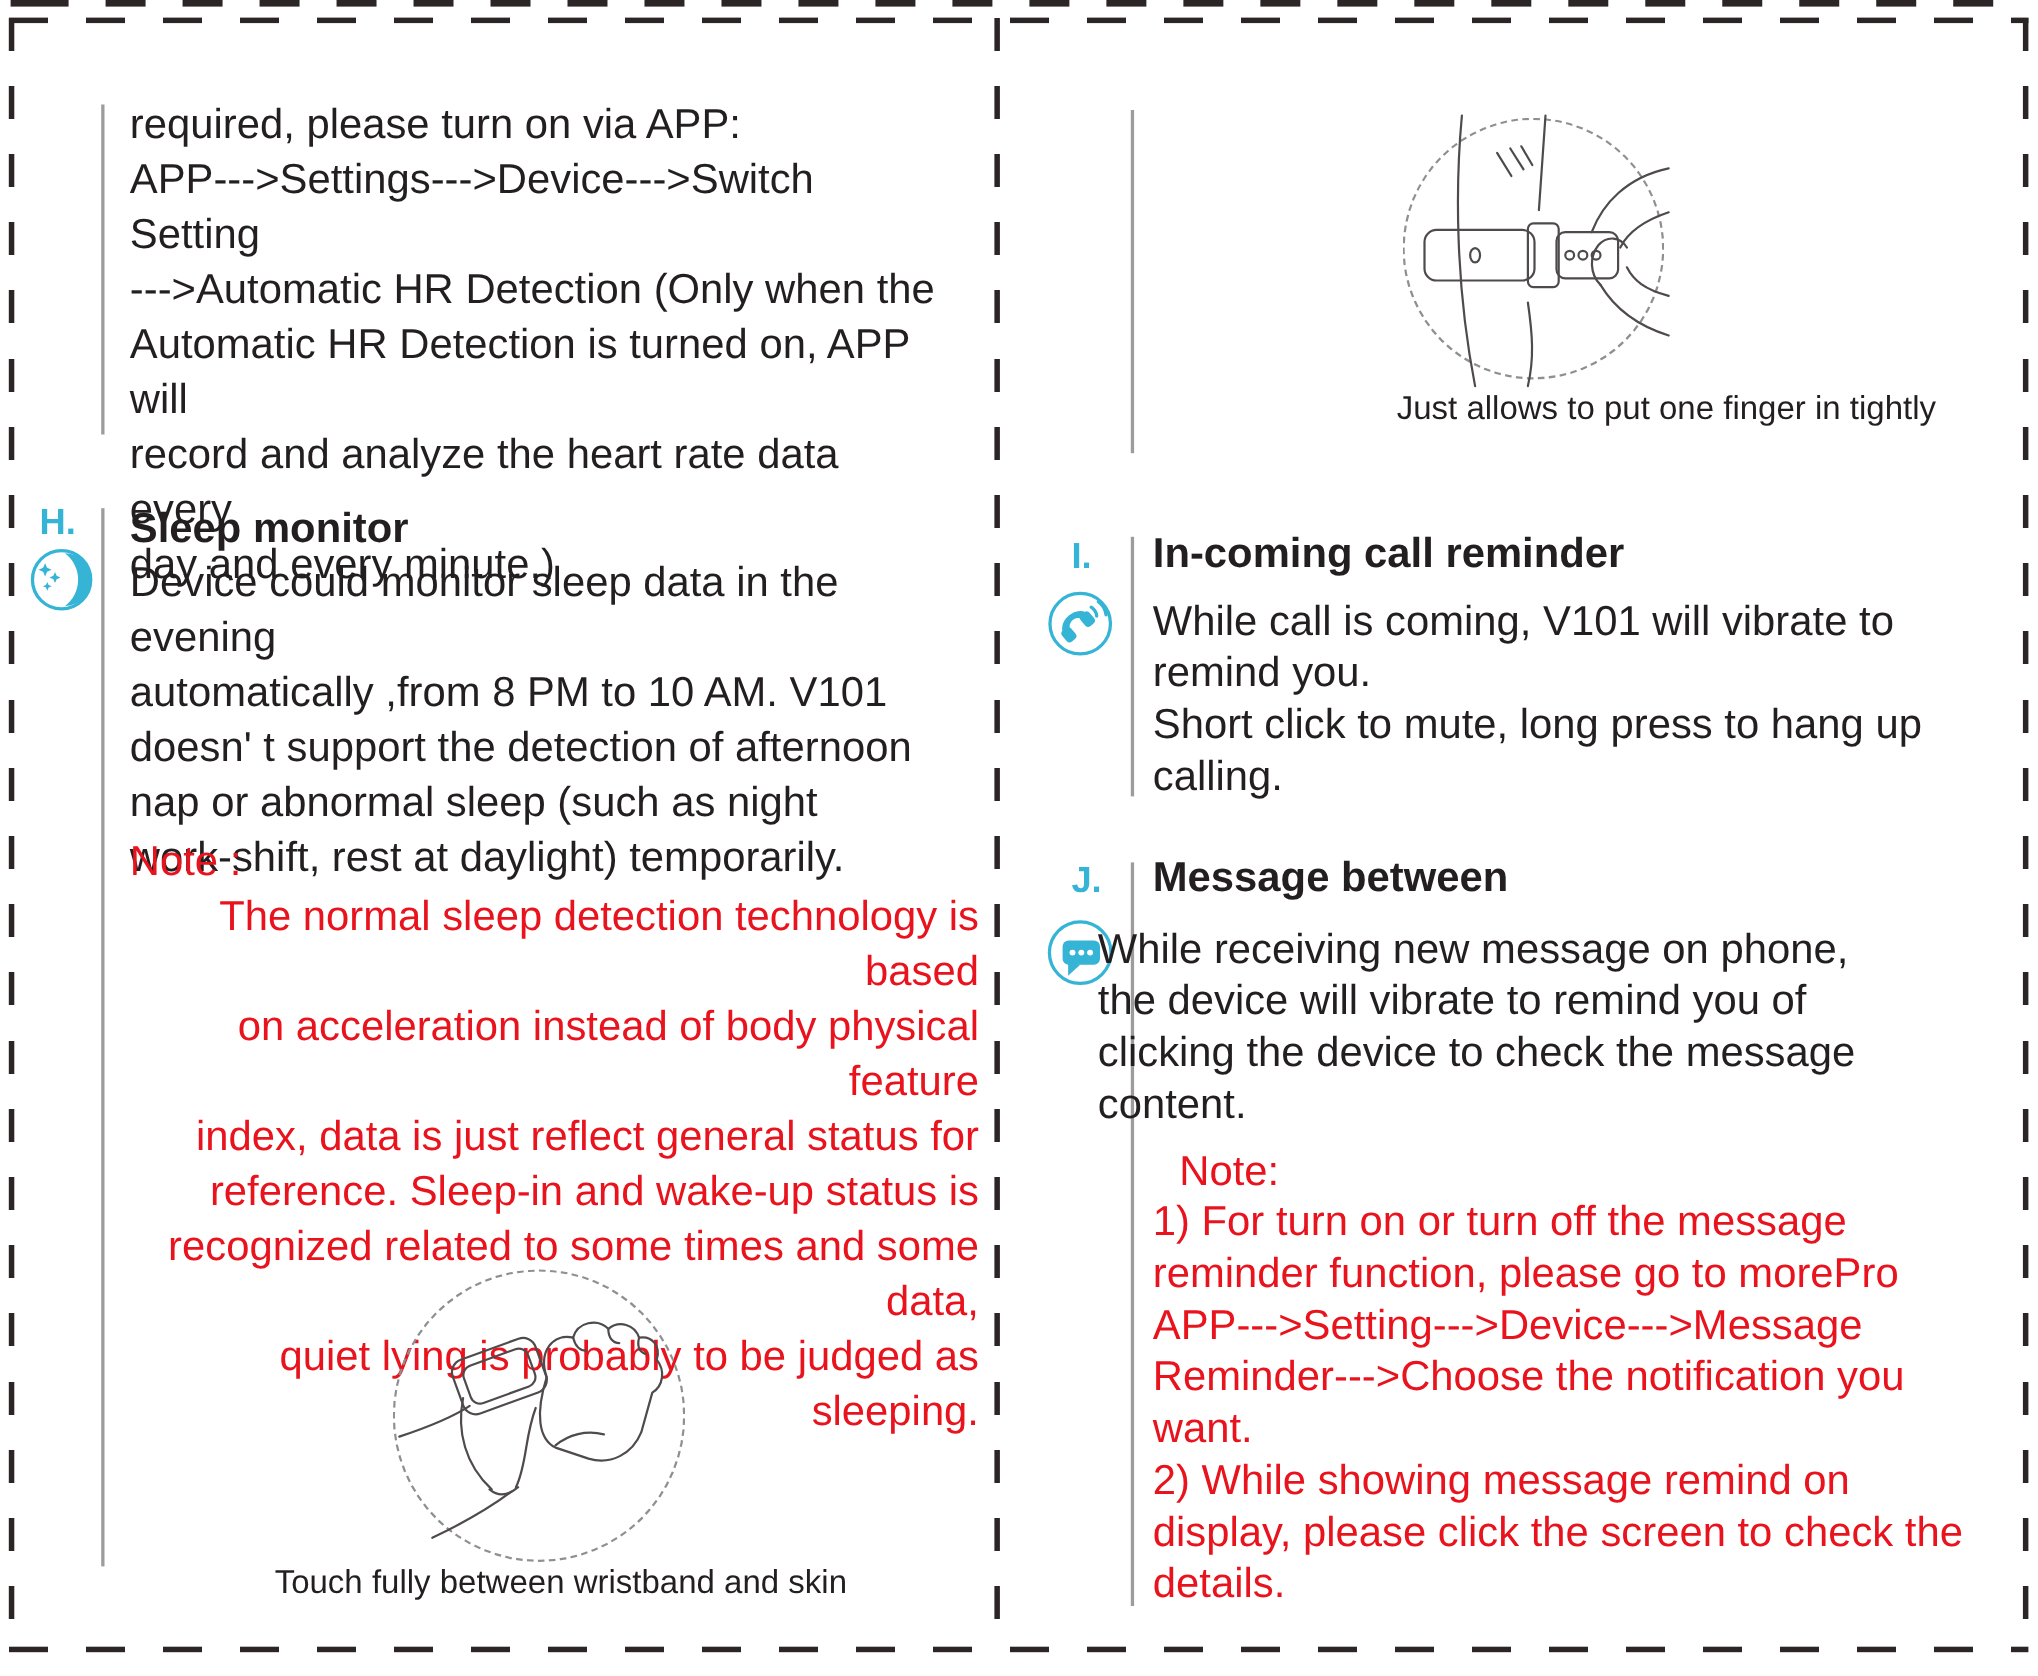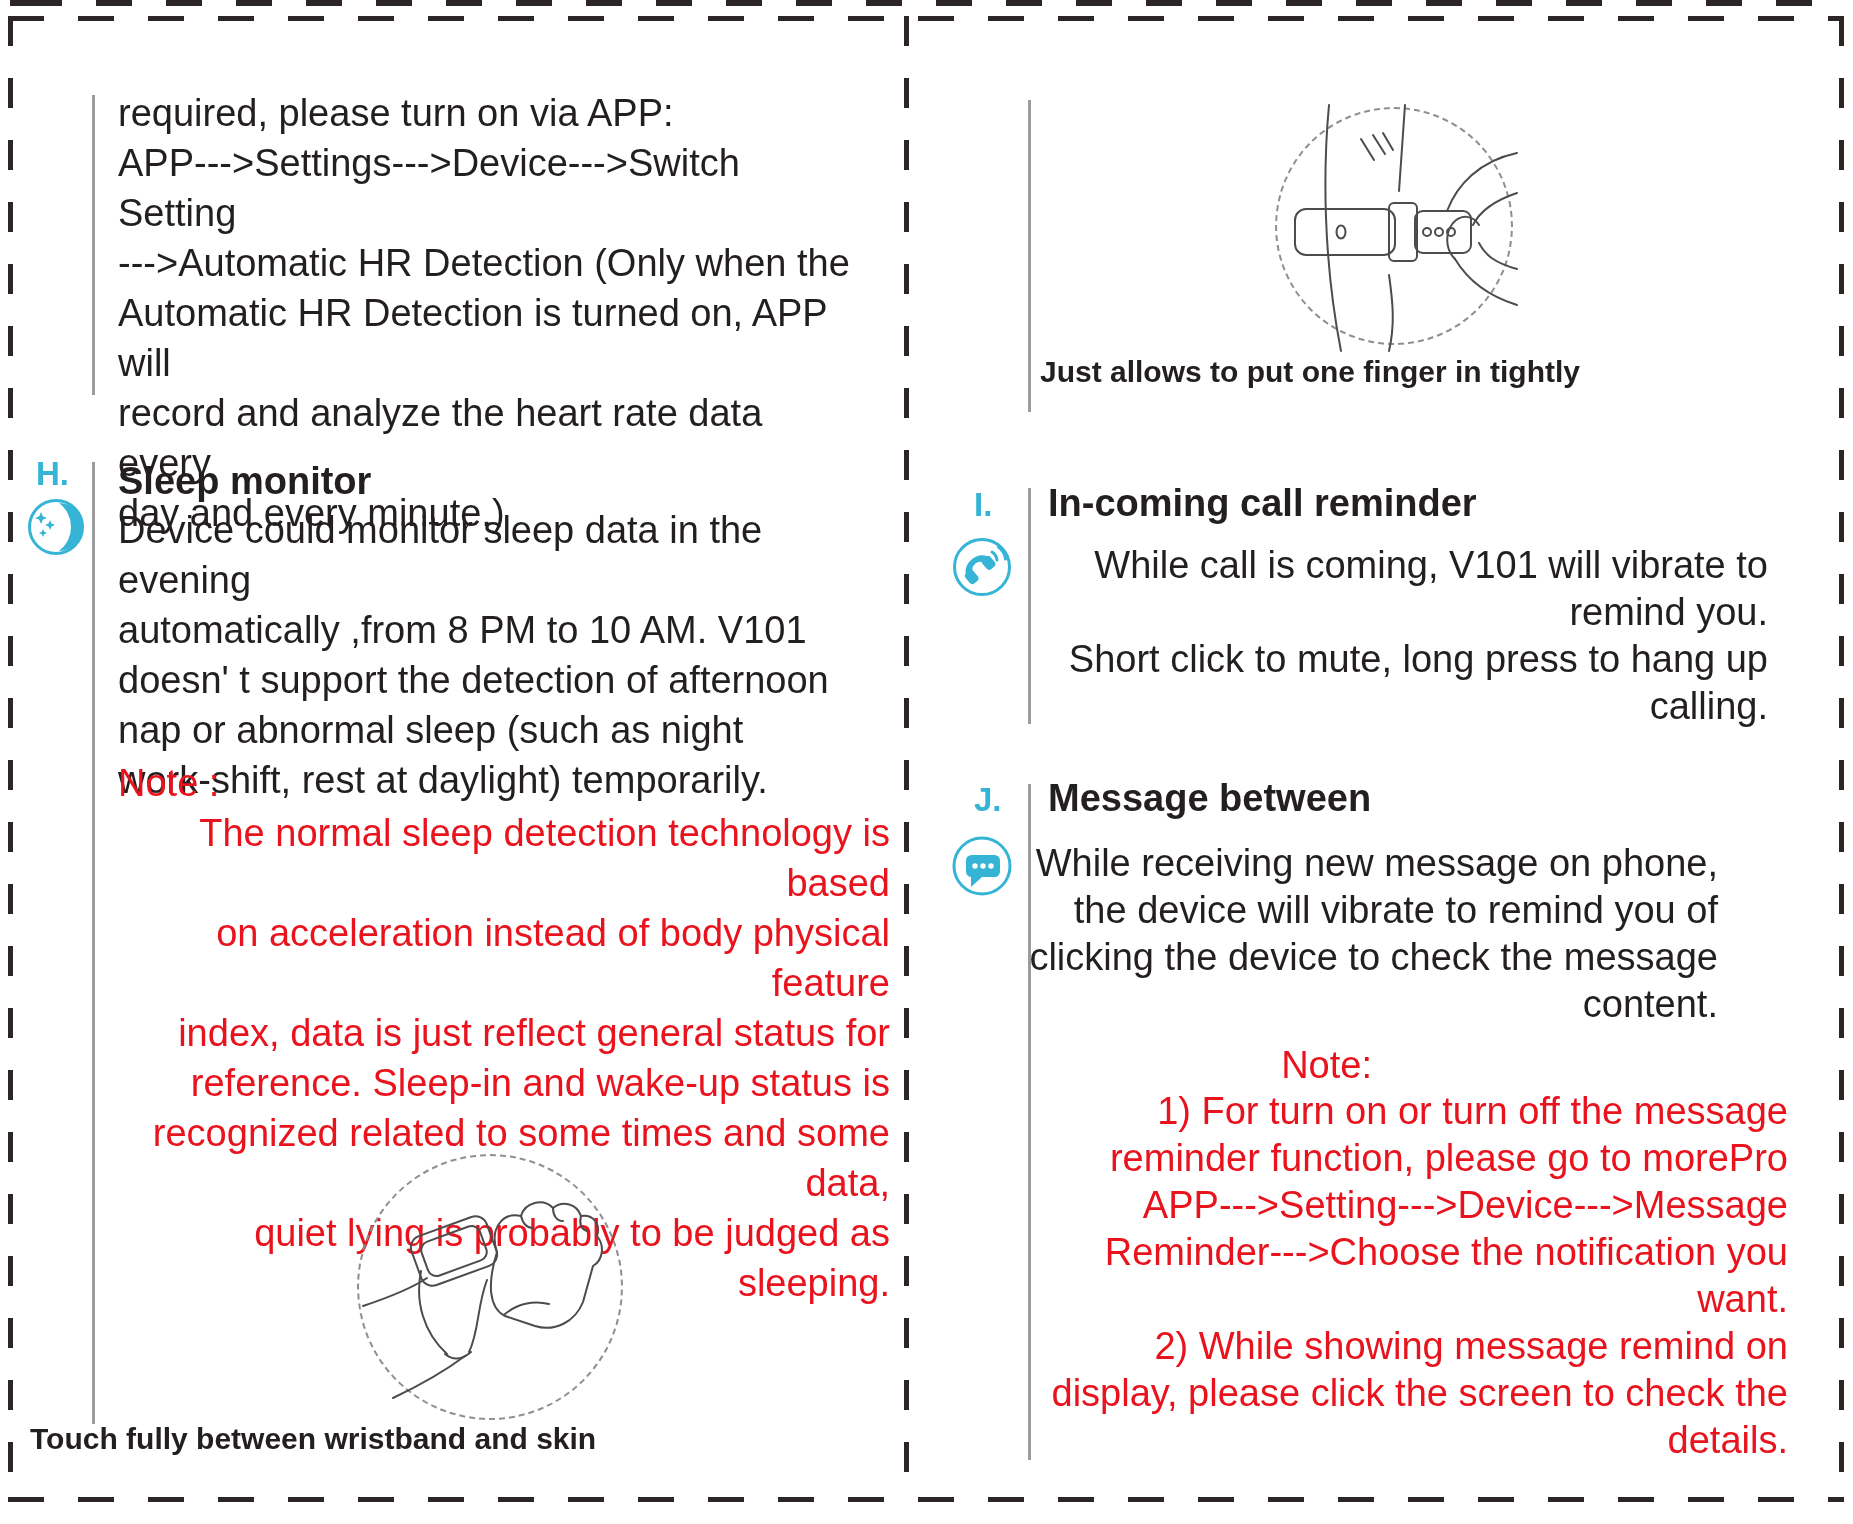--- a/index.html
+++ b/index.html
@@ -18,25 +18,25 @@
   }
   
   .h-dash{position:absolute;height:5px;
     background-image:repeating-linear-gradient(90deg,var(--dash) 0 36px,transparent 36px 70px);}
   .v-dash{position:absolute;width:5px;
     background-image:repeating-linear-gradient(180deg,var(--dash) 0 30px,transparent 30px 62px);}
   
   .rule{position:absolute;width:3px;background:var(--rule);}
   
   .txt{position:absolute;white-space:pre-line;font-size:38px;line-height:50px;color:var(--ink);}
-  .txt.right-col{line-height:47px;text-align:right;}
+  .txt.right-col{line-height:47px;}
   .heading{position:absolute;font-size:38px;font-weight:bold;color:var(--ink);white-space:nowrap;}
   .sec-label{position:absolute;font-size:33px;font-weight:600;color:var(--accent);}
   .note{color:var(--note-red);}
-  .caption{position:absolute;font-size:30px;text-align:left;color:var(--ink);white-space:nowrap;font-weight:bold;}
+  .caption{position:absolute;font-size:30px;text-align:right;color:var(--ink);white-space:nowrap;}
   
   .badge{position:absolute;color:var(--accent);display:block;}
   .badge svg{display:block;width:100%;height:100%;}
   
   .fig-circle{position:absolute;border:2px dashed #8f8f8f;border-radius:50%;}
   .fig-circle svg{position:absolute;left:0;top:0;overflow:visible;}
   .sketch{fill:none;stroke:var(--sketch);stroke-width:2;stroke-linecap:round;stroke-linejoin:round;}
 </style>
 </head>
 <body>

